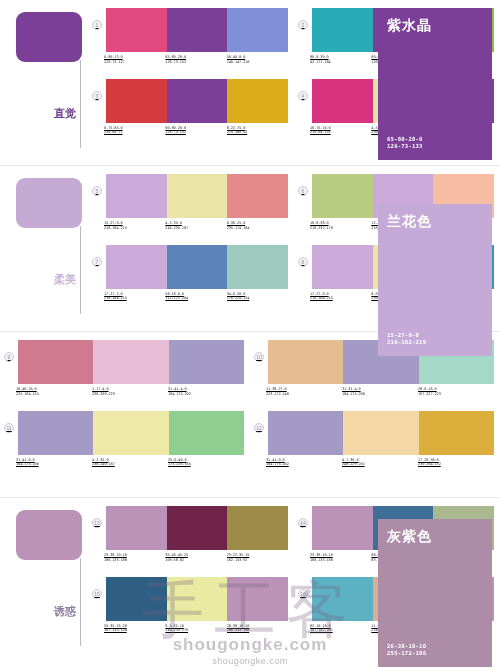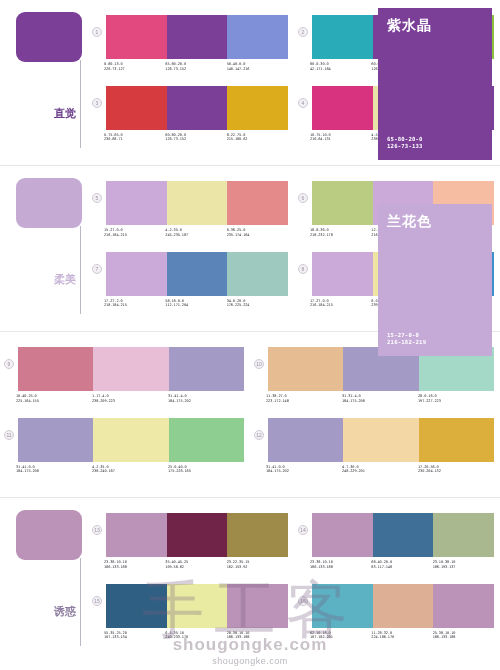--- a/index.html
+++ b/index.html
@@ -9,21 +9,22 @@
     font-family:"Liberation Sans","DejaVu Sans",sans-serif;
     position:relative;overflow:hidden;
   }
   .page{position:relative;width:500px;height:670px;}
 
   
   .section{
     position:relative;
     height:165px;
     display:flex;
-    align-items:center;
+    align-items:flex-start;
+    text-decoration:underline;
   }
   .section + .section{border-top:1px solid #e8e6ea;}
 
   
   .leftcol{
     position:relative;
     width:88px;
     height:165px;
     flex:0 0 88px;
   }
@@ -624,20 +625,27 @@
 
     <div class="card" style="top:204px;height:152px;background:#c5aad8">
       <div class="card-name">兰花色</div>
       <div class="card-codes">
         <span>15-27-0-0</span>
         <span>216-182-219</span>
       </div>
     </div>
 
 
+    <div class="card" style="top:519px;height:148px;background:#ad8ca8">
+      <div class="card-name">灰紫色</div>
+      <div class="card-codes">
+        <span>26-38-10-10</span>
+        <span>255-172-186</span>
+      </div>
+    </div>
 
   </div>
 
   <div class="wm">
     <div class="wm-big">手工客</div>
     <div class="wm-mid">shougongke.com</div>
     <div class="wm-small">shougongke.com</div>
   </div>
 
 </div>

